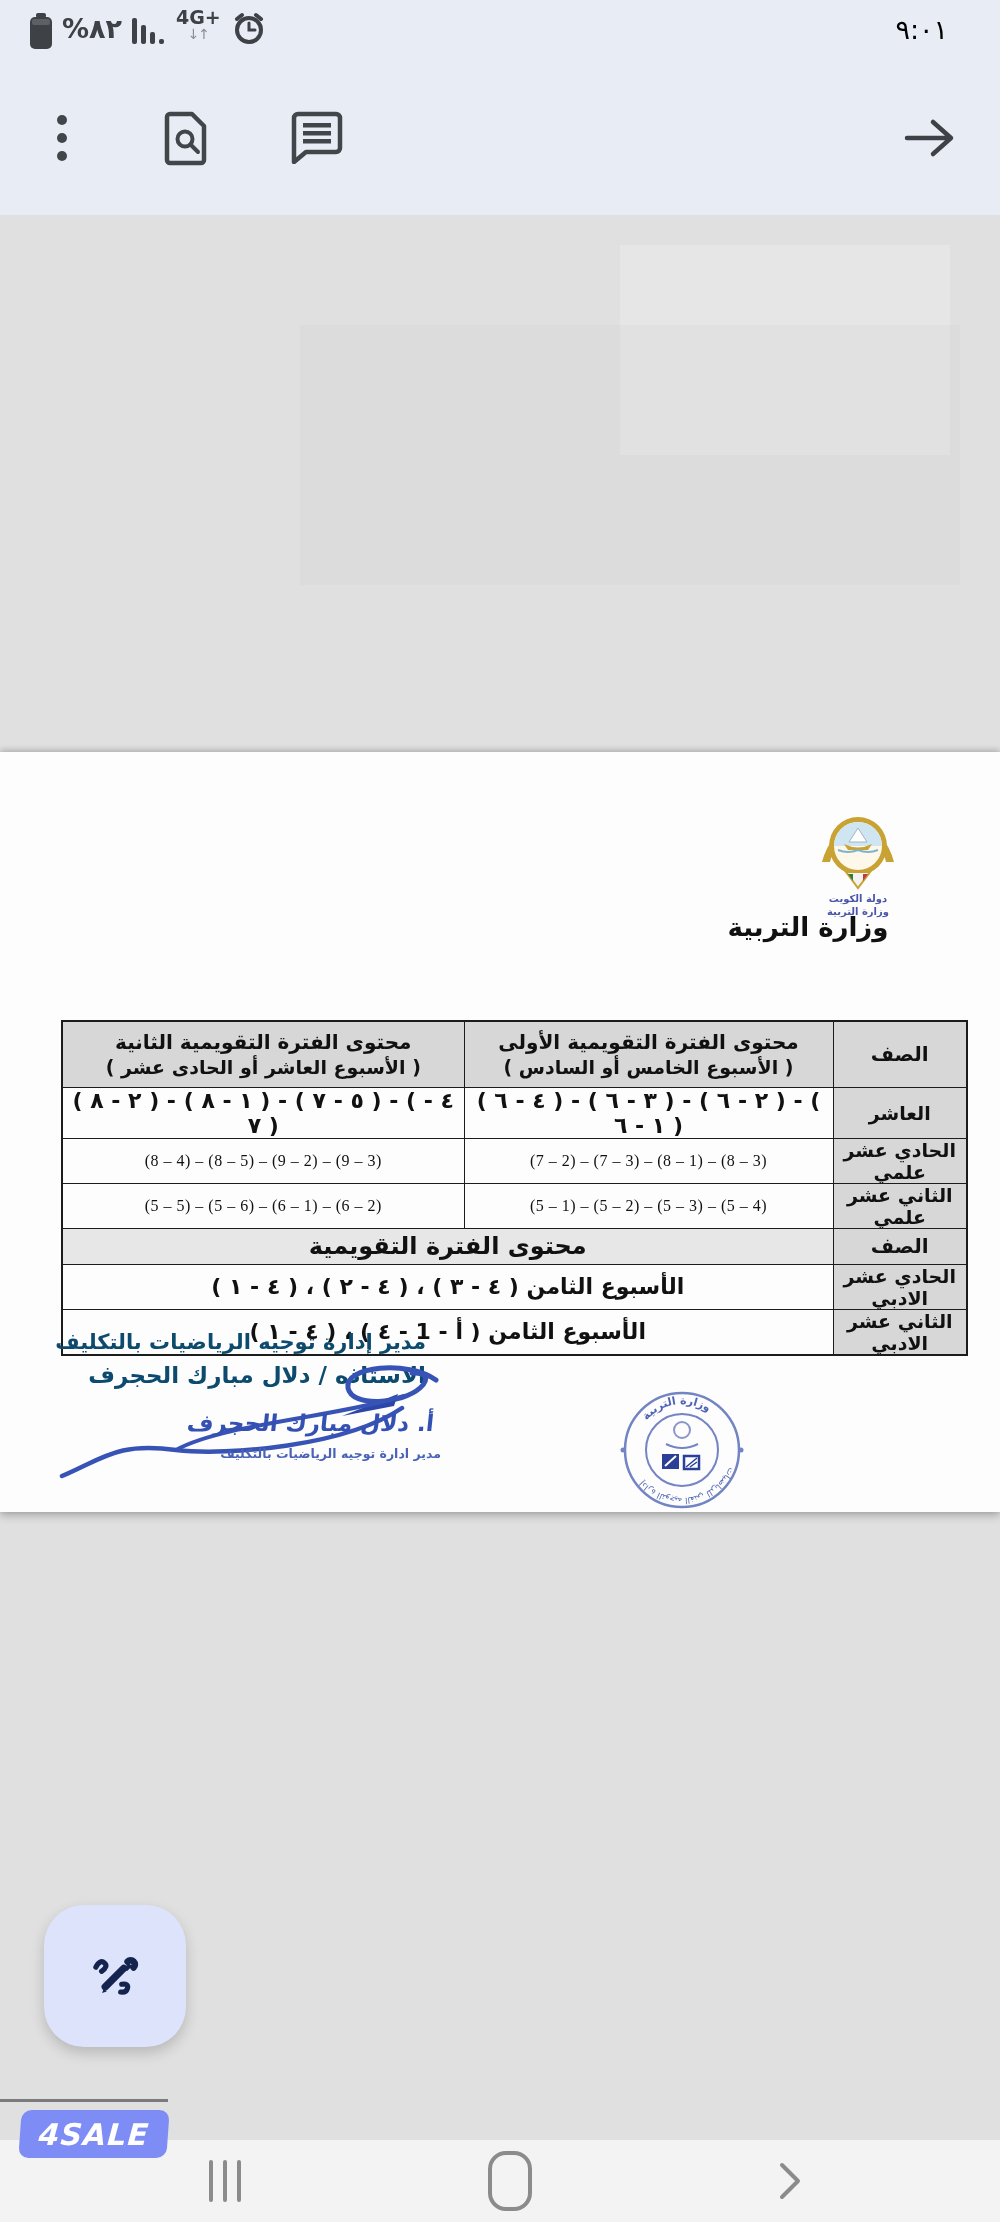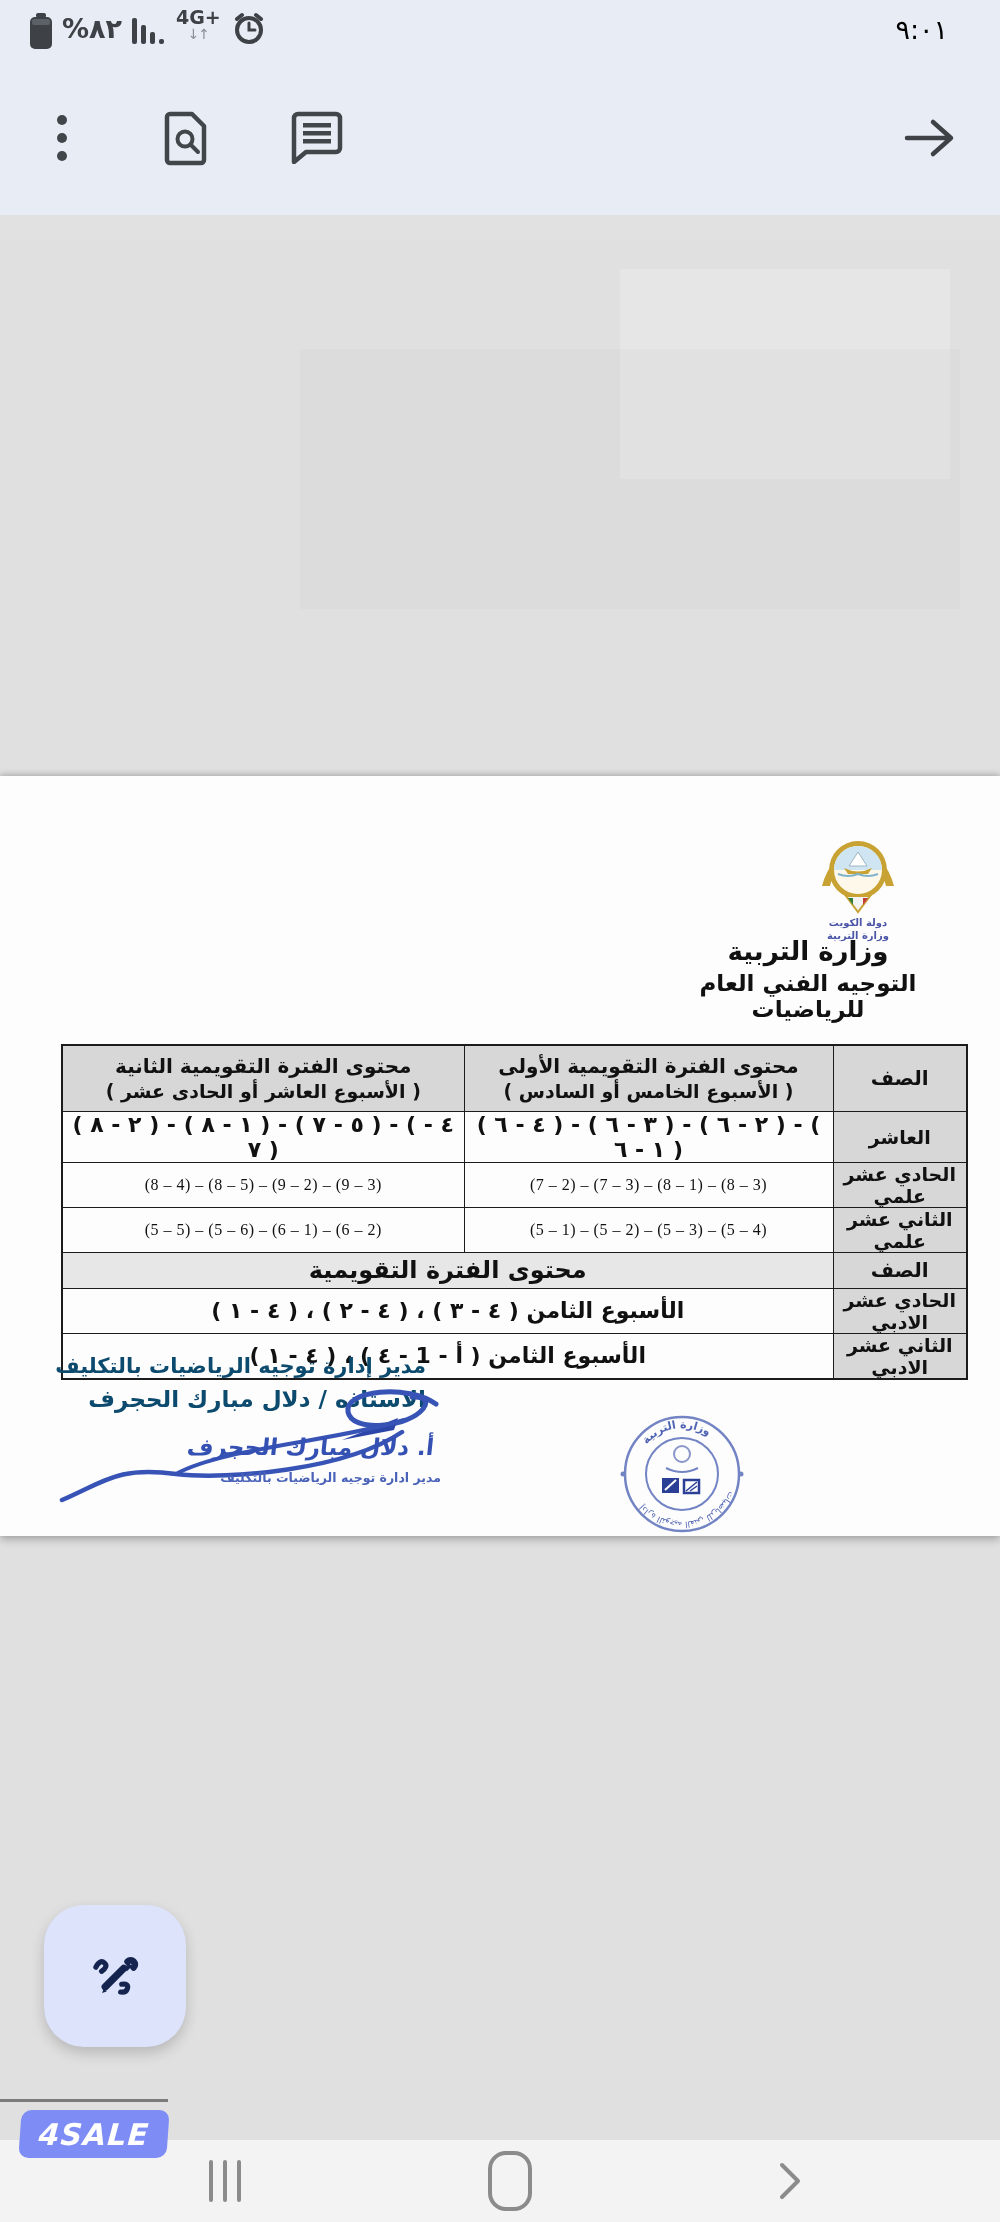--- a/index.html
+++ b/index.html
@@ -13,21 +13,21 @@
   #sb-pct{left:62px;top:13px;font-size:27px;font-weight:bold;}
   #sb-bars{left:132px;top:16px;}
   #sb-net{left:176px;top:8px;text-align:center;line-height:1;}
   #sb-net .g{font-size:19px;font-weight:bold;color:#3e4247;}
   #sb-net .a{font-size:14px;color:#8a8f96;letter-spacing:-1px;}
   #sb-alarm{left:232px;top:12px;}
   #tb-title{position:absolute;right:108px;left:300px;top:42px;font-size:40px;color:#202124;
     text-align:right;white-space:nowrap;overflow:hidden;}
   .tb-ic{position:absolute;top:50px;cursor:pointer;}
   
-  #viewer{position:absolute;top:215px;left:0;width:1000px;height:1925px;background:#e0e0e0;overflow:hidden;margin-top:24px;}
+  #viewer{position:absolute;top:215px;left:0;width:1000px;height:1925px;background:#e0e0e0;overflow:hidden;}
   .ghost{position:absolute;pointer-events:none;}
   #page{position:absolute;top:537px;left:0;width:1000px;height:760px;background:#fdfdfd;
     box-shadow:0 3px 9px rgba(0,0,0,.28),0 -2px 6px rgba(0,0,0,.15);overflow:hidden;}
   
   #logo{position:absolute;right:96px;top:56px;width:92px;height:112px;}
   #ministry-block{position:absolute;right:42px;top:160px;width:300px;text-align:center;color:#111;}
   #ministry-line{font-size:26px;font-weight:bold;}
   #dept-line{font-size:23px;font-weight:bold;margin-top:4px;}
   #doc-title{position:absolute;left:0;right:30px;top:231px;text-align:center;
     font-size:26px;font-weight:bold;color:#111;}
@@ -156,21 +156,20 @@
       <path d="M26 42 q10 4 20 0 q10 4 20 0" fill="none" stroke="#7fb3cc" stroke-width="2"></path>
       <path d="M34 64 l12 16 12 -16 z" fill="#f2f2f2" stroke="#c8a233" stroke-width="2"></path>
       <path d="M36 66 l5 7 v-7 z" fill="#2f7d3a"></path>
       <path d="M56 66 l-5 7 v-7 z" fill="#c33b3b"></path>
       <text x="46" y="94" text-anchor="middle" font-size="10" font-weight="bold" fill="#4a55a8">دولة الكويت</text>
       <text x="46" y="107" text-anchor="middle" font-size="10" font-weight="bold" fill="#4a55a8">وزارة التربية</text>
     </svg>
 
     <div id="ministry-block" dir="rtl">
       <div id="ministry-line">وزارة التربية</div>
-      <div id="dept-line">التوجيه الفني العام للرياضيات</div>
     </div>
 
 
     <table id="sched">
       <colgroup>
           <col style="width:134px">
           <col style="width:369px">
           <col style="width:402px">
         </colgroup>
       <tbody>

